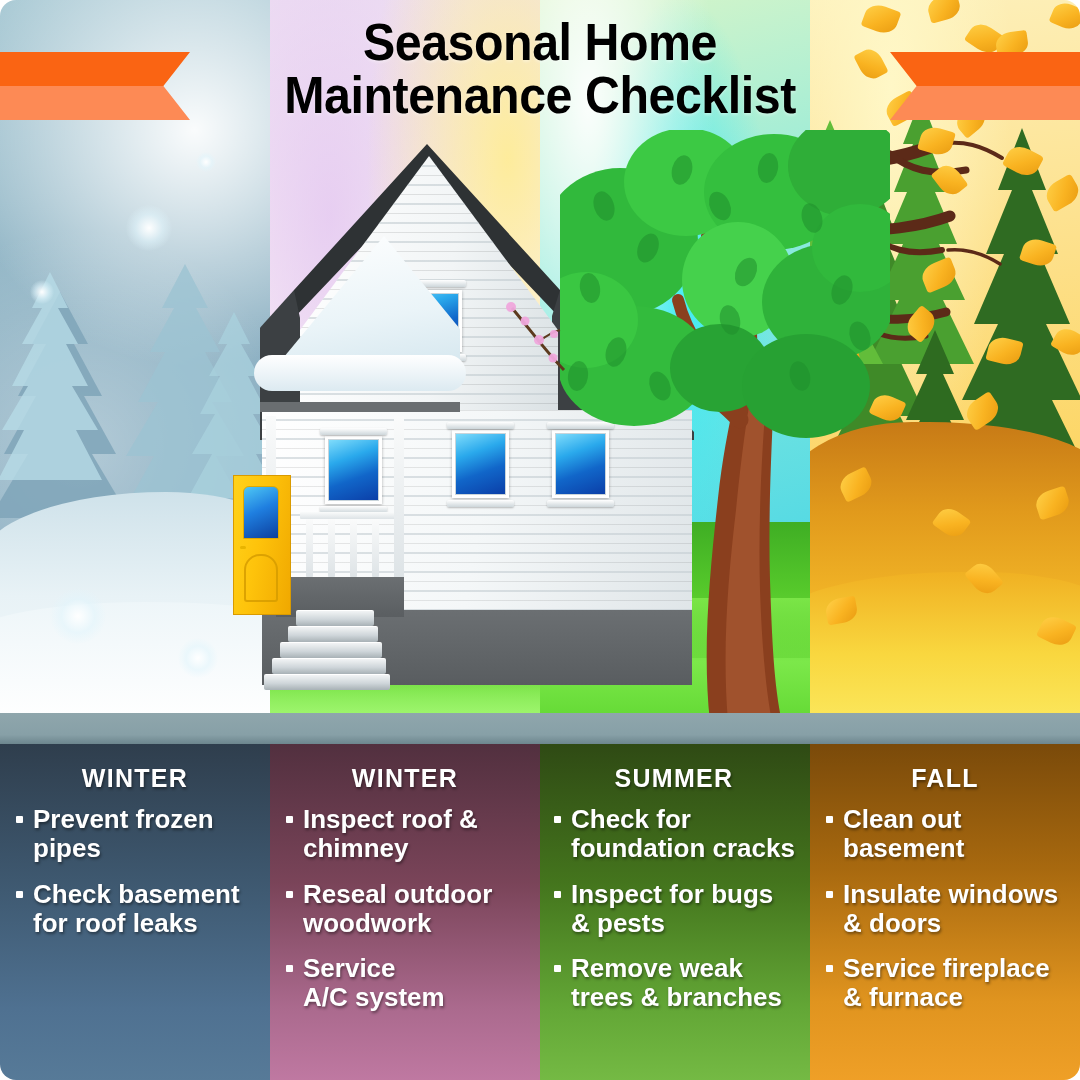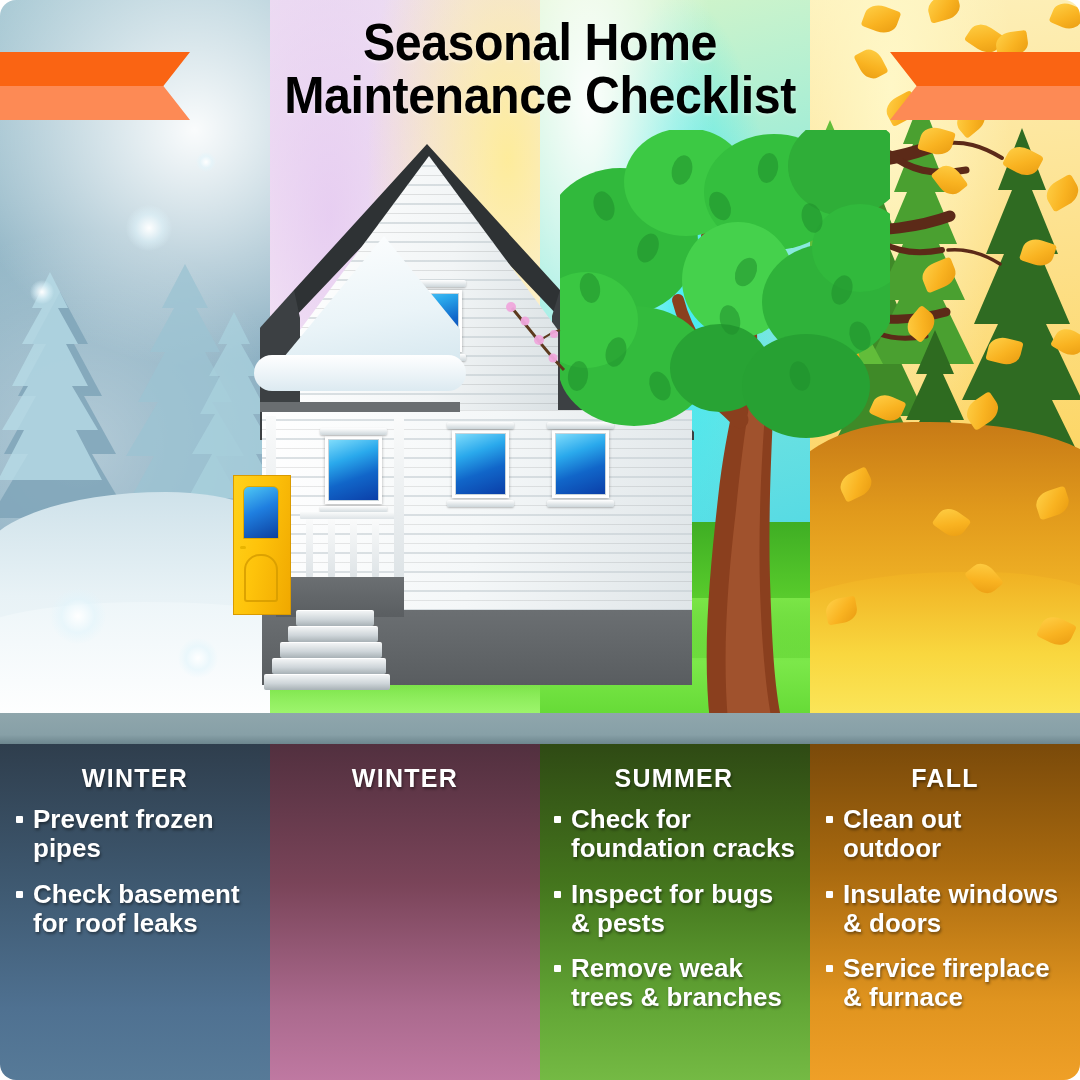--- a/index.html
+++ b/index.html
@@ -501,39 +501,47 @@
       <ul class="panel-list">
         <li class="panel-item"><span class="bullet">•</span><span>Prevent frozen
 pipes</span></li>
         <li class="panel-item"><span class="bullet">•</span><span>Check basement
 for roof leaks</span></li>
       </ul>
     </div>
 
     <div class="panel" style="background:linear-gradient(180deg,#52303f 0%, #7a4459 38%, #ab6a8e 72%, #c87faa 100%);">
       <div class="panel-title">WINTER</div>
+      <ul class="panel-list">
+        <li class="panel-item"><span class="bullet">•</span><span>Inspect roof &amp;
+chimney</span></li>
+        <li class="panel-item"><span class="bullet">•</span><span>Reseal outdoor
+woodwork</span></li>
+        <li class="panel-item"><span class="bullet">•</span><span>Service
+A/C system</span></li>
+      </ul>
     </div>
 
     <div class="panel" style="background:linear-gradient(180deg,#2f4a14 0%, #44751d 38%, #63a736 72%, #7cc24a 100%);padding-left:12px;">
       <div class="panel-title">SUMMER</div>
       <ul class="panel-list">
         <li class="panel-item"><span class="bullet">•</span><span>Check for
 foundation cracks</span></li>
         <li class="panel-item"><span class="bullet">•</span><span>Inspect for bugs
 &amp; pests</span></li>
         <li class="panel-item"><span class="bullet">•</span><span>Remove weak
 trees &amp; branches</span></li>
       </ul>
     </div>
 
     <div class="panel" style="background:linear-gradient(180deg,#7a4a0a 0%, #a8690f 34%, #e0941f 70%, #f5a42a 100%);">
       <div class="panel-title">FALL</div>
       <ul class="panel-list">
         <li class="panel-item"><span class="bullet">•</span><span>Clean out
-outdoor</span></li>
+basement</span></li>
         <li class="panel-item"><span class="bullet">•</span><span>Insulate windows
 &amp; doors</span></li>
         <li class="panel-item"><span class="bullet">•</span><span>Service fireplace
 &amp; furnace</span></li>
       </ul>
     </div>
 
   </div>
 </div>
 

